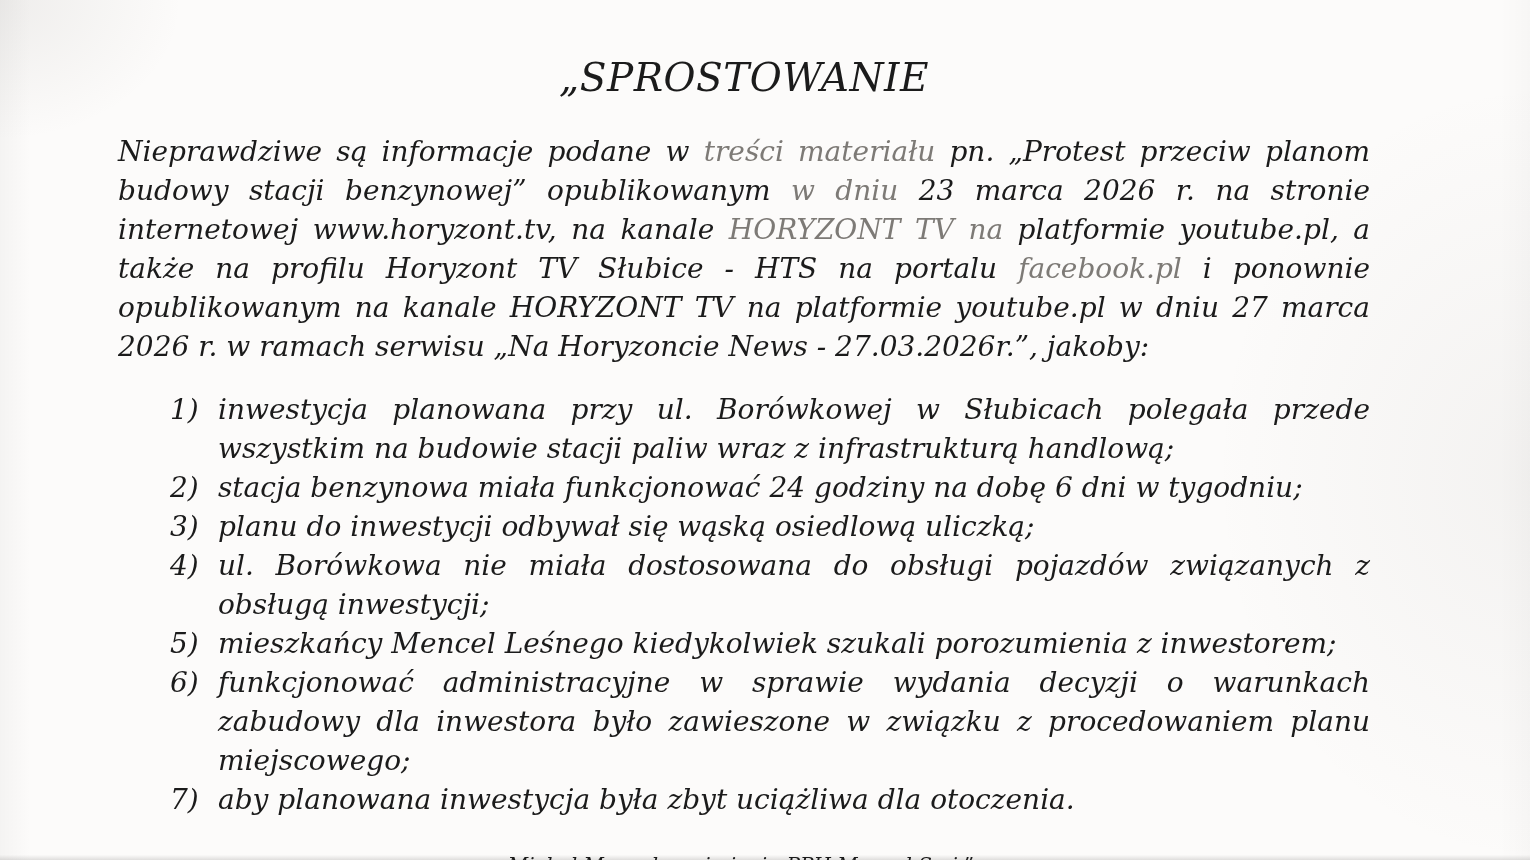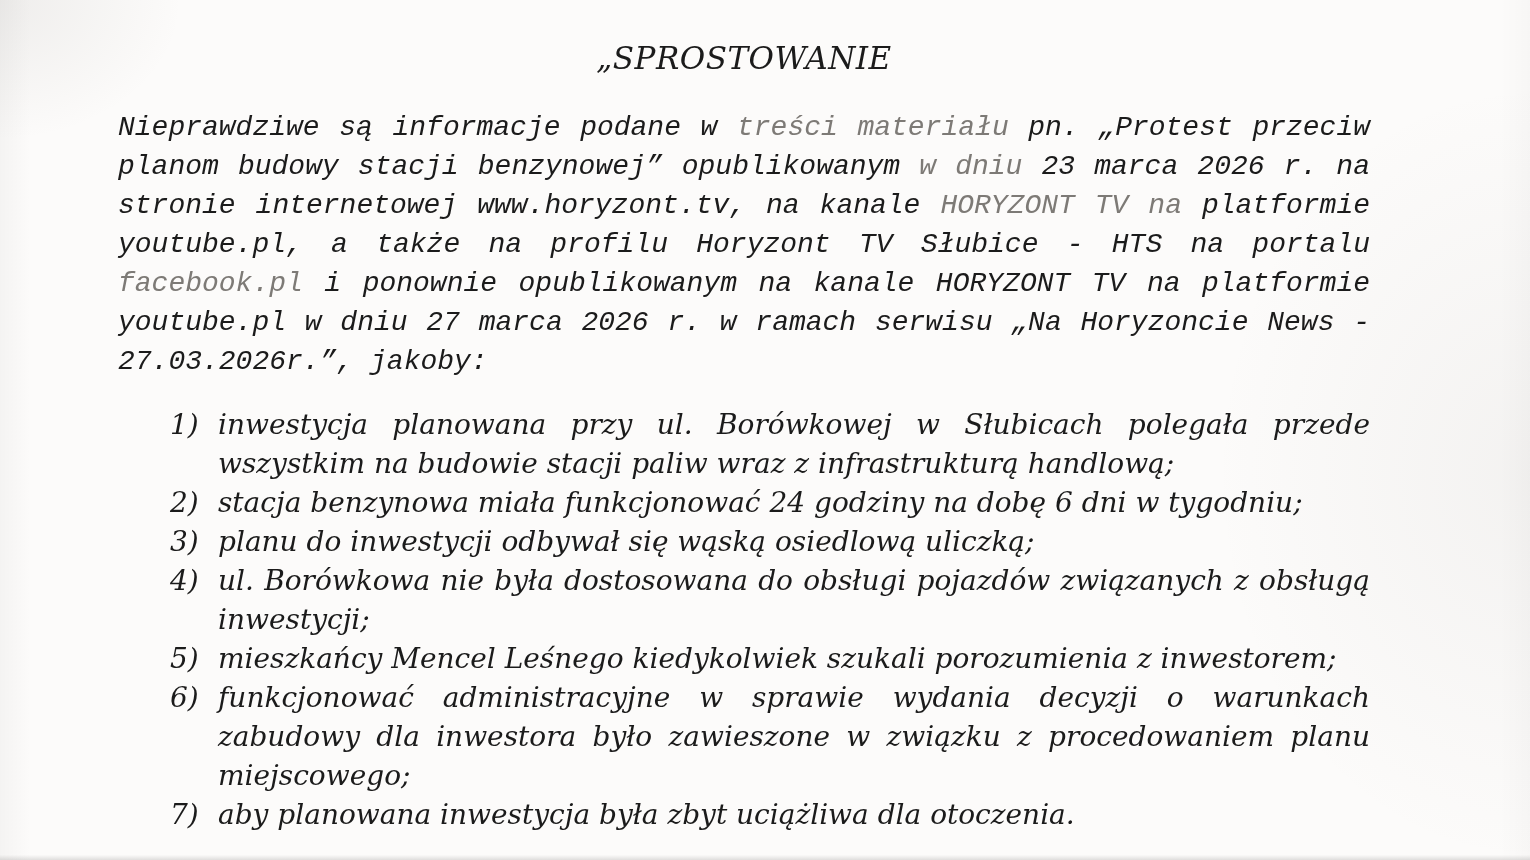--- a/index.html
+++ b/index.html
@@ -20,33 +20,32 @@
     font-style: italic;
     color: #1b1b1b;
   }
   .page {
     box-sizing: border-box;
     width: 1530px;
     height: 860px;
     padding: 40px 160px 0 118px;
   }
   .title {
-    margin: 0 0 32px 0;
-    font-size: 31px;
+    margin: 15px 0 32px 0;
+    font-size: 39px;
     font-weight: 500;
     letter-spacing: 0.5px;
     text-align: center;
   }
   .intro {
     margin: 0;
     font-size: 28px;
     line-height: 39px;
     text-align: justify;
     text-justify: inter-word;
-    font-family: Liberation Mono, monospace;
   }
   .claims {
     list-style: none;
     margin: 24px 0 0 0;
     padding: 0 0 0 52px;
     font-size: 28px;
     line-height: 39px;
   }
   .claim {
     display: flex;
@@ -89,21 +88,21 @@
     <span class="txt">stacja benzynowa miała funkcjonować 24 godziny na dobę 6 dni w tygodniu;</span>
   </li>
 
   <li class="claim">
     <span class="num">3)</span>
     <span class="txt">planu do inwestycji odbywał się wąską osiedlową uliczką;</span>
   </li>
 
   <li class="claim">
     <span class="num">4)</span>
-    <span class="txt">ul. Borówkowa nie była dostosowana do obsługi pojazdów związanych z obsługą inwestycji;</span>
+    <span class="txt">ul. Borówkowa nie miała dostosowana do obsługi pojazdów związanych z obsługą inwestycji;</span>
   </li>
 
   <li class="claim">
     <span class="num">5)</span>
     <span class="txt">mieszkańcy Mencel Leśnego kiedykolwiek szukali porozumienia z inwestorem;</span>
   </li>
 
   <li class="claim">
     <span class="num">6)</span>
     <span class="txt">funkcjonować administracyjne w sprawie wydania decyzji o warunkach zabudowy dla inwestora było zawieszone w związku z procedowaniem planu miejscowego;</span>

